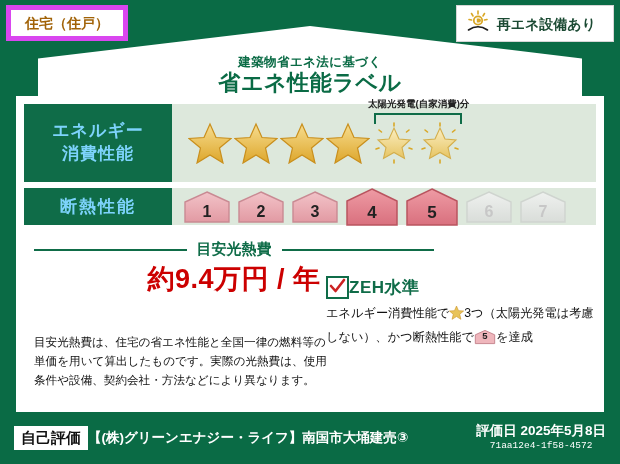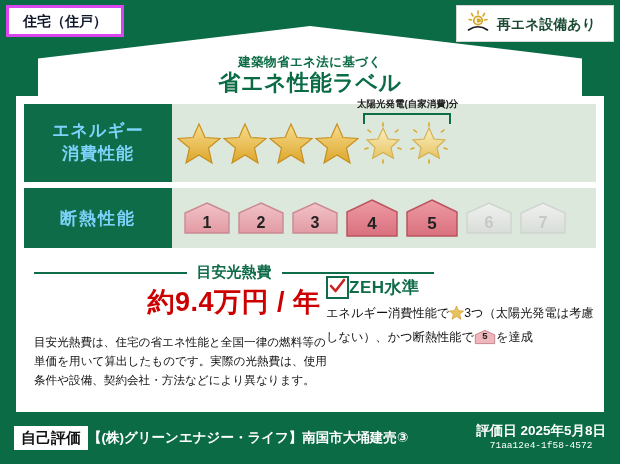--- a/index.html
+++ b/index.html
@@ -31,22 +31,22 @@
     letter-spacing:.4px;line-height:1;margin-bottom:4px;
   }
   .roof-title{
     font-size:22px;font-weight:bold;color:#0a6b45;
     letter-spacing:.6px;line-height:1;
   }
 
   
   .tag-left{
     position:absolute;left:6px;top:5px;
-    background:#fff;border:3px solid #d946ef;
-    padding:6px 14px;font-size:14px;font-weight:bold;color:#0f172a;
+    background:#fff;border:5px solid #d946ef;
+    padding:6px 14px;font-size:14px;font-weight:bold;color:#a16207;
     line-height:1;
   }
   .tag-right{
     position:absolute;right:6px;top:5px;
     background:#fff;border:1px solid #d6d6d6;
     padding:4px 17px 4px 8px;
     display:flex;align-items:center;gap:6px;
     line-height:1;
   }
   .tag-right .txt{font-size:14px;font-weight:bold;color:#1b4a33;}
@@ -62,23 +62,23 @@
   .row-label{
     background:#0f6c48;color:#7dd3fc;
     display:flex;align-items:center;justify-content:center;
     text-align:center;font-weight:bold;
     flex:0 0 148px;
   }
   .row-body{flex:1;background:#dde8dc;position:relative;}
 
   #row-energy{margin:8px 8px 0 8px;height:78px;}
   #row-energy .row-label{font-size:17px;line-height:1.35;letter-spacing:1px;}
-  #row-energy .row-body{display:flex;align-items:center;padding-left:5px;}
-
-  #row-insul{margin:6px 8px 15px 8px;height:60px;}
+  #row-energy .row-body{display:flex;align-items:center;padding-left:16px;}
+
+  #row-insul{margin:6px 8px 15px 8px;height:37px;}
   #row-insul .row-label{font-size:17px;letter-spacing:2px;}
   #row-insul .row-body{display:flex;align-items:center;padding-left:10px;gap:4px;}
 
   
   .star{
     width:44px;height:42px;flex:0 0 44px;position:relative;margin-right:2px;
   }
   .star svg{display:block;width:44px;height:42px;}
   .solar-wrap{position:relative;display:flex;align-items:center;}
   .solar-bracket{

